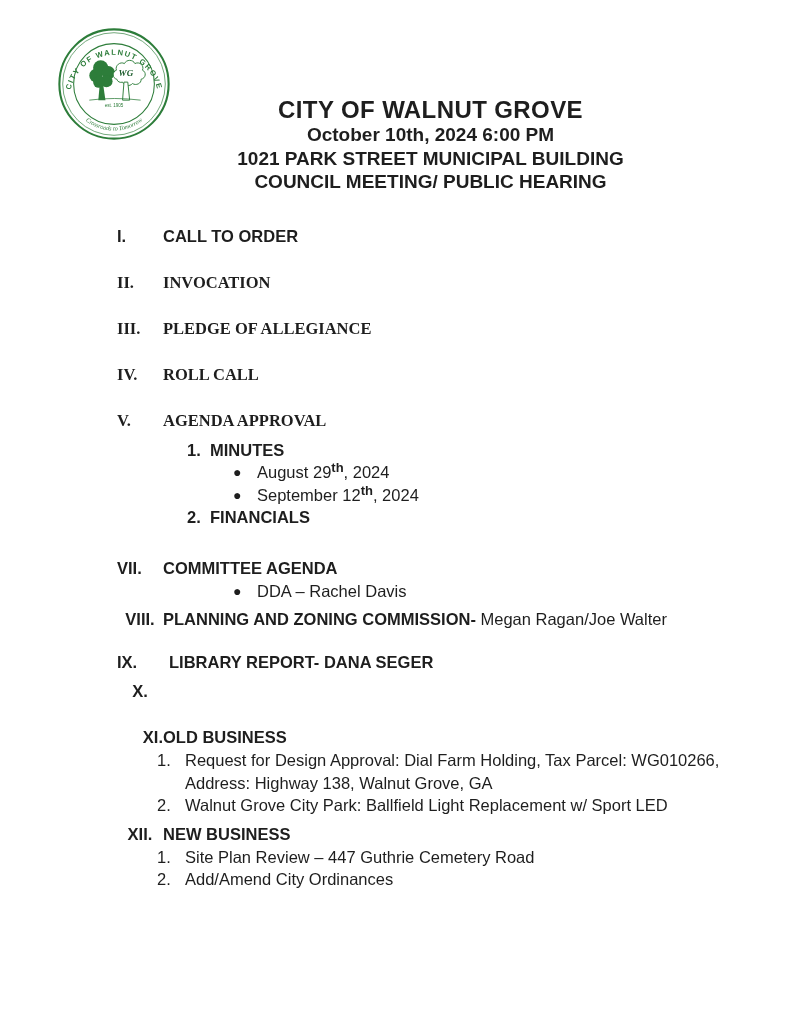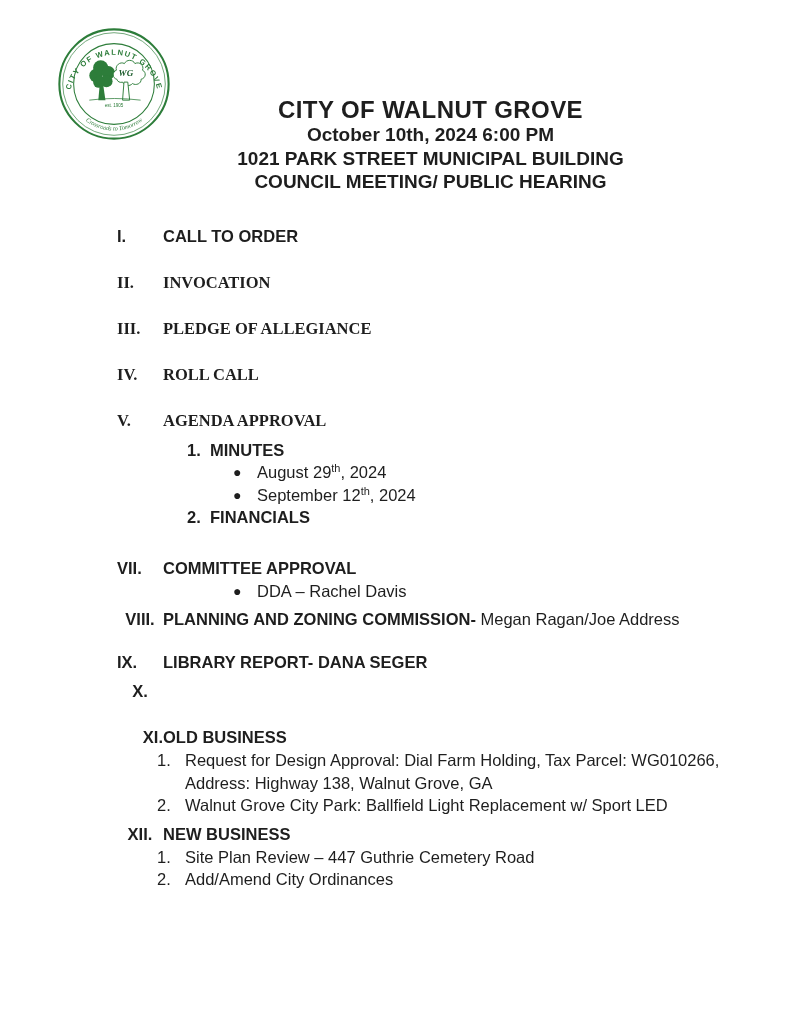--- a/index.html
+++ b/index.html
@@ -28,36 +28,36 @@
   }
   .agenda { margin-top:31px; }
   .section {
     display:flex;
     font-size:16.5px; font-weight:bold; line-height:23px;
     white-space:nowrap;
   }
   .section .numeral { margin-left:117px; width:46px; flex:0 0 46px; }
   .section .sec-title .reg { font-weight:normal; }
   .mt10 { margin-top:23px;font-family:Liberation Serif, serif; }
-  .mt20 { margin-top:20px; }
+  .mt20 { margin-top:20px;gap:6px; }
   .mt21 { margin-top:6px;text-align:center; }
   .mt23 { margin-top:23px;text-align:right; }
   .mt27 { margin-top:28px; }
   .consent { margin-top:7px; }
   .consent-item {
     display:flex;
     font-size:16.5px; font-weight:bold; line-height:22.5px;
   }
   .consent-item .ci-num { margin-left:187px; width:23px; flex:0 0 23px; }
   .bullet-row {
     display:flex;
     font-size:16.5px; font-weight:normal; line-height:22.5px;
   }
   .bullet-row .bullet { margin-left:233px; width:24px; flex:0 0 24px; font-size:14px; }
-  .bullet-text sup { font-size:11px; line-height:0; vertical-align:super; }
+  .bullet-text sup { font-size:13px; line-height:0; vertical-align:super;font-weight:bold; }
   .biz-item {
     display:flex;
     font-size:16.5px; font-weight:normal; line-height:22.5px;
   }
   .biz-item .bi-num { margin-left:157px; width:28px; flex:0 0 28px; }
   .biz-item .line { display:block; }
 </style>
 </head>
 <body>
 
@@ -145,31 +145,31 @@
         <span class="bullet-text"><span>September 12</span><sup>th</sup><span>, 2024</span></span>
       </div>
       <div class="consent-item">
         <span class="ci-num">2.</span>
         <span class="ci-label">FINANCIALS</span>
       </div>
     </div>
 
     <div class="section mt27">
       <span class="numeral">VII.</span>
-      <span class="sec-title">COMMITTEE APPROVAL</span>
+      <span class="sec-title">COMMITTEE AGENDA</span>
     </div>
 
     <div class="bullet-row">
       <span class="bullet">●</span>
       <span class="bullet-text">DDA – Rachel Davis</span>
     </div>
 
     <div class="section mt21">
       <span class="numeral">VIII.</span>
-      <span class="sec-title"><span>PLANNING AND ZONING COMMISSION-</span><span class="reg"> Megan Ragan/Joe Address</span></span>
+      <span class="sec-title"><span>PLANNING AND ZONING COMMISSION-</span><span class="reg"> Megan Ragan/Joe Walter</span></span>
     </div>
 
     <div class="section mt20">
       <span class="numeral">IX.</span>
       <span class="sec-title">LIBRARY REPORT- DANA SEGER</span>
     </div>
 
     <div class="section mt21">
       <span class="numeral">X.</span>
     </div>

